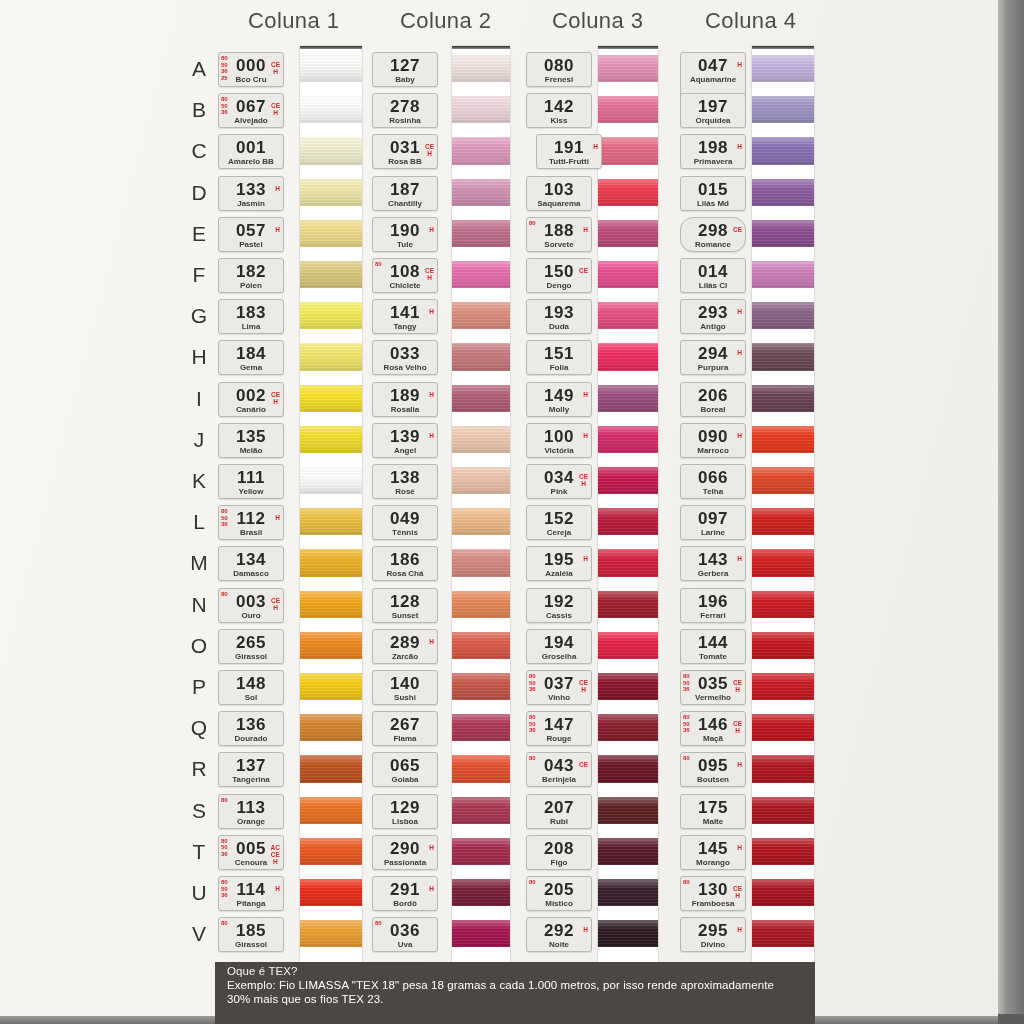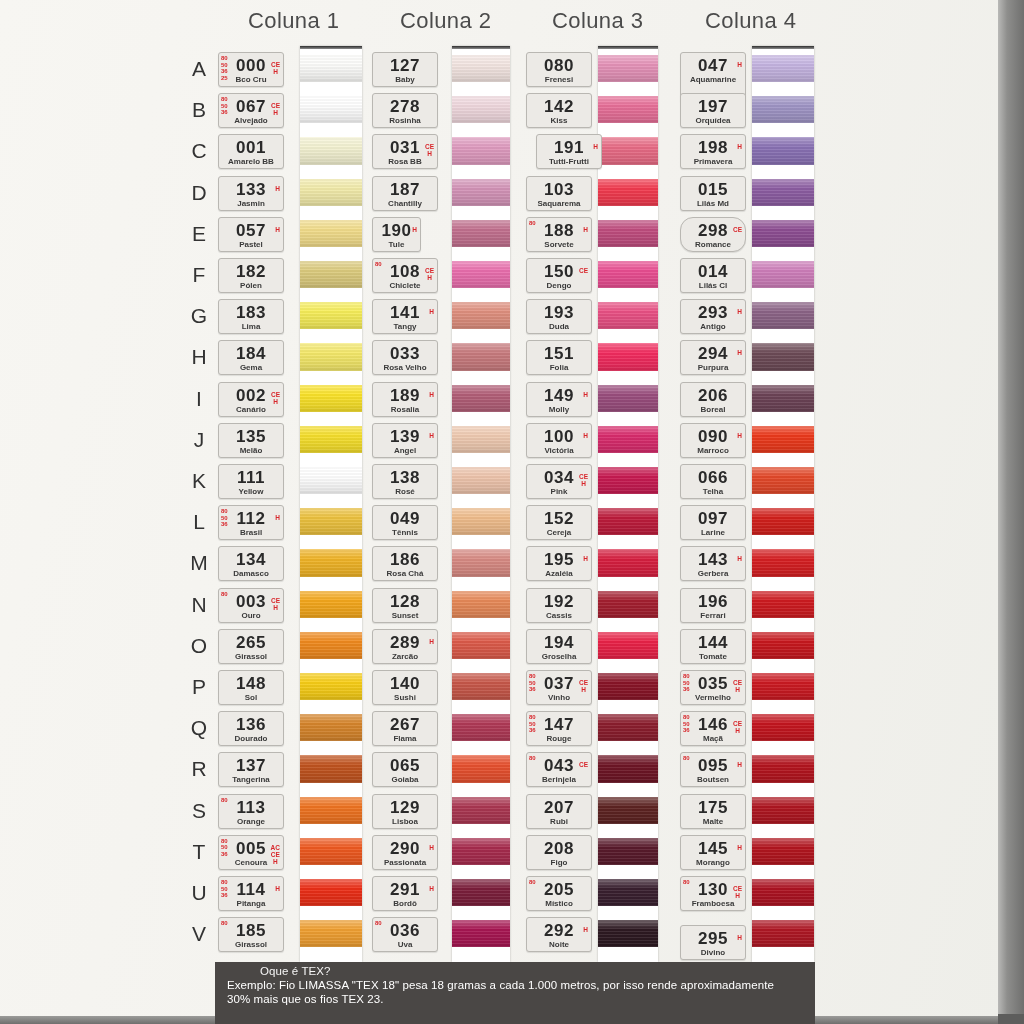--- a/index.html
+++ b/index.html
@@ -107,21 +107,21 @@
   
   #footer{
     position:absolute;
     left:215px;top:962px;width:600px;height:62px;
     background:#4a4745;
     color:#ffffff;
     padding:2px 10px 0 12px;
     box-sizing:border-box;
   }
   #footer div{font-size:11.5px;line-height:14.2px;letter-spacing:.1px;white-space:nowrap;}
-  #footer .l1{opacity:.95;margin-left:33px;}
+  #footer .l1{opacity:.95;}
 </style>
 </head>
 <body>
 
 <div id="scan">
   <div id="paper"></div>
   <div id="edge-right"></div>
   <div id="edge-bottom"></div>
   <div id="edge-corner"></div>
 </div>
@@ -692,21 +692,21 @@
       <div class="name">Rosa BB</div>
       <div class="marks">
         <div>CE</div>
         <div>H</div>
       </div>
     </div>
     <div class="chip" style="left: 372px; top: 175.6px; width: 66px; height: 35px;">
       <div class="code">187</div>
       <div class="name">Chantilly</div>
     </div>
-    <div class="chip" style="left: 372px; top: 216.8px; width: 49px; height: 35px;">
+    <div class="chip" style="left: 372px; top: 216.8px; width: 66px; height: 35px;">
       <div class="code">190</div>
       <div class="name">Tule</div>
       <div class="marks">
         <div>H</div>
       </div>
     </div>
     <div class="chip" style="left: 372px; top: 258px; width: 66px; height: 35px;">
       <div class="tex">
         <div>80</div>
       </div>
@@ -1073,21 +1073,21 @@
       <div class="tex">
         <div>80</div>
       </div>
       <div class="code">130</div>
       <div class="name">Framboesa</div>
       <div class="marks">
         <div>CE</div>
         <div>H</div>
       </div>
     </div>
-    <div class="chip" style="left: 680px; top: 917.2px; width: 66px; height: 35px; margin-top: 8px;">
+    <div class="chip" style="left: 680px; top: 917.2px; width: 66px; height: 35px;">
       <div class="code">295</div>
       <div class="name">Divino</div>
       <div class="marks">
         <div>H</div>
       </div>
     </div>
   </div>
 
 <div id="footer">
   <div class="l1">Oque é TEX?</div>

